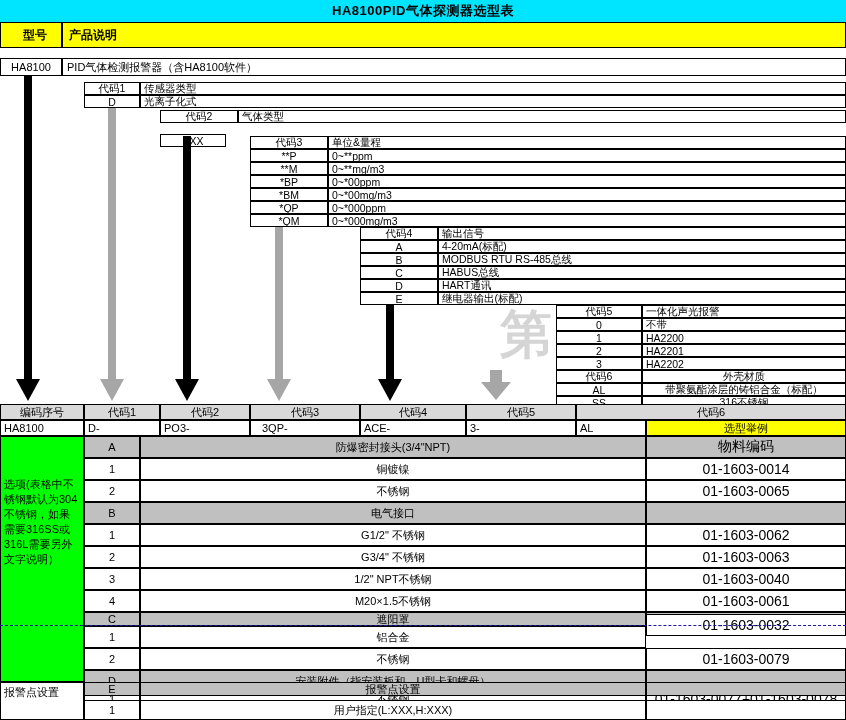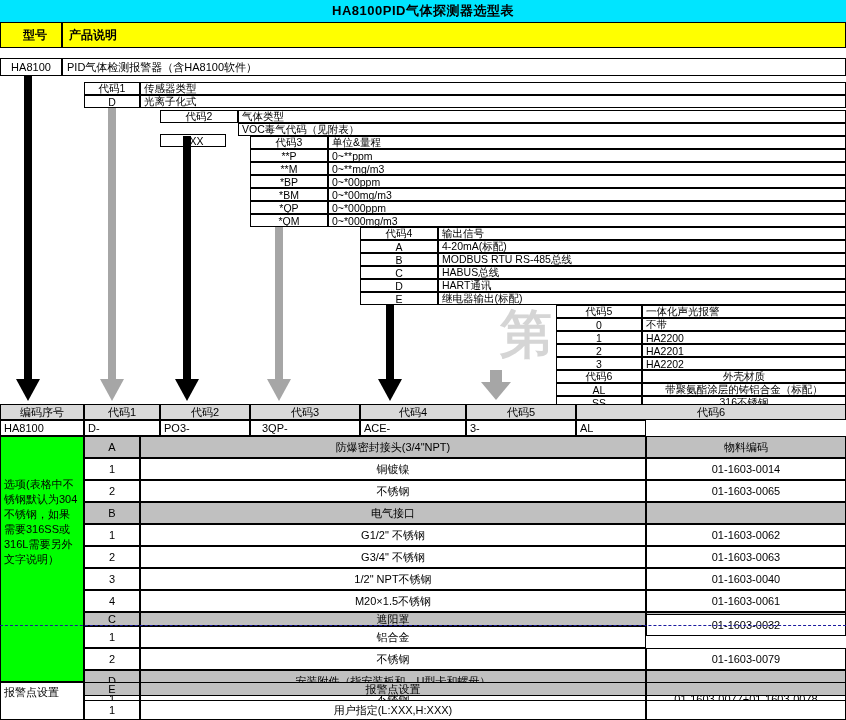--- a/index.html
+++ b/index.html
@@ -106,21 +106,21 @@
   .opt-name{
     position:absolute;left:140px;width:506px;height:22px;
     border:1px solid #000;box-sizing:border-box;
     display:flex;align-items:center;justify-content:center;
     font-size:11px;background:#fff;
   }
   .opt-code{
     position:absolute;left:646px;width:200px;height:22px;
     border:1px solid #000;box-sizing:border-box;
     display:flex;align-items:center;justify-content:center;
-    font-size:11px;background:#fff;
+    font-size:14px;background:#fff;
   }
   .opt-letter.sec,.opt-name.sec,.opt-code.sec{background:#c0c0c0;}
 
   
   #green-block{
     position:absolute;left:0;top:436px;width:84px;height:246px;
     border:1px solid #000;box-sizing:border-box;
     background:#00ff00;
     font-size:11px;line-height:15px;
     padding:40px 3px 0 3px;
@@ -159,21 +159,20 @@
   <div class="watermark" id="wm2">第 2 页</div>
 
   <div class="cell c" style="left:84px;top:82px;width:56px;">代码1</div>
   <div class="cell" style="left:140px;top:82px;width:706px;">传感器类型</div>
   <div class="cell c" style="left:84px;top:95px;width:56px;">D</div>
   <div class="cell" style="left:140px;top:95px;width:706px;">光离子化式</div>
 
   <div class="cell c" style="left:160px;top:110px;width:78px;">代码2</div>
   <div class="cell" style="left:238px;top:110px;width:608px;">气体类型</div>
   <div class="cell c" style="left:160px;top:134px;width:66px;">PXX</div>
-  <div class="cell" style="left:238px;top:123px;width:608px;">VOC毒气代码（见附表）</div>
 
   <div class="cell c" style="left:250px;top:136px;width:78px;">代码3</div>
   <div class="cell" style="left:328px;top:136px;width:518px;">单位&amp;量程</div>
 
   <div class="cell c" style="left:250px;top:149px;width:78px;">**P</div>
   <div class="cell" style="left:328px;top:149px;width:518px;">0~**ppm</div>
   <div class="cell c" style="left:250px;top:162px;width:78px;">**M</div>
   <div class="cell" style="left:328px;top:162px;width:518px;">0~**mg/m3</div>
   <div class="cell c" style="left:250px;top:175px;width:78px;">*BP</div>
   <div class="cell" style="left:328px;top:175px;width:518px;">0~*00ppm</div>
@@ -248,20 +247,21 @@
   <div class="coderow" style="left:466px;width:110px;">代码5</div>
   <div class="coderow" style="left:576px;width:270px;">代码6</div>
 
   <div class="valrow" style="left:0;width:84px;">HA8100</div>
   <div class="valrow" style="left:84px;width:76px;">D-</div>
   <div class="valrow" style="left:160px;width:90px;">PO3-</div>
   <div class="valrow" style="left:250px;width:110px;padding-left:11px;">3QP-</div>
   <div class="valrow" style="left:360px;width:106px;">ACE-</div>
   <div class="valrow" style="left:466px;width:110px;">3-</div>
   <div class="valrow" style="left:576px;width:70px;">AL</div>
+  <div id="example-hdr">选型举例</div>
 
   <div id="green-block">选项(表格中不锈钢默认为304不锈钢，如果需要316SS或316L需要另外文字说明）</div>
   <div id="alarm-note">报警点设置</div>
 
   <div class="opt-letter sec" style="top:436px;">A</div>
   <div class="opt-name sec" style="top:436px;">防爆密封接头(3/4"NPT)</div>
   <div class="opt-code sec" style="top:436px;">物料编码</div>
 
   <div class="opt-letter" style="top:458px;">1</div>
   <div class="opt-name" style="top:458px;">铜镀镍</div>

